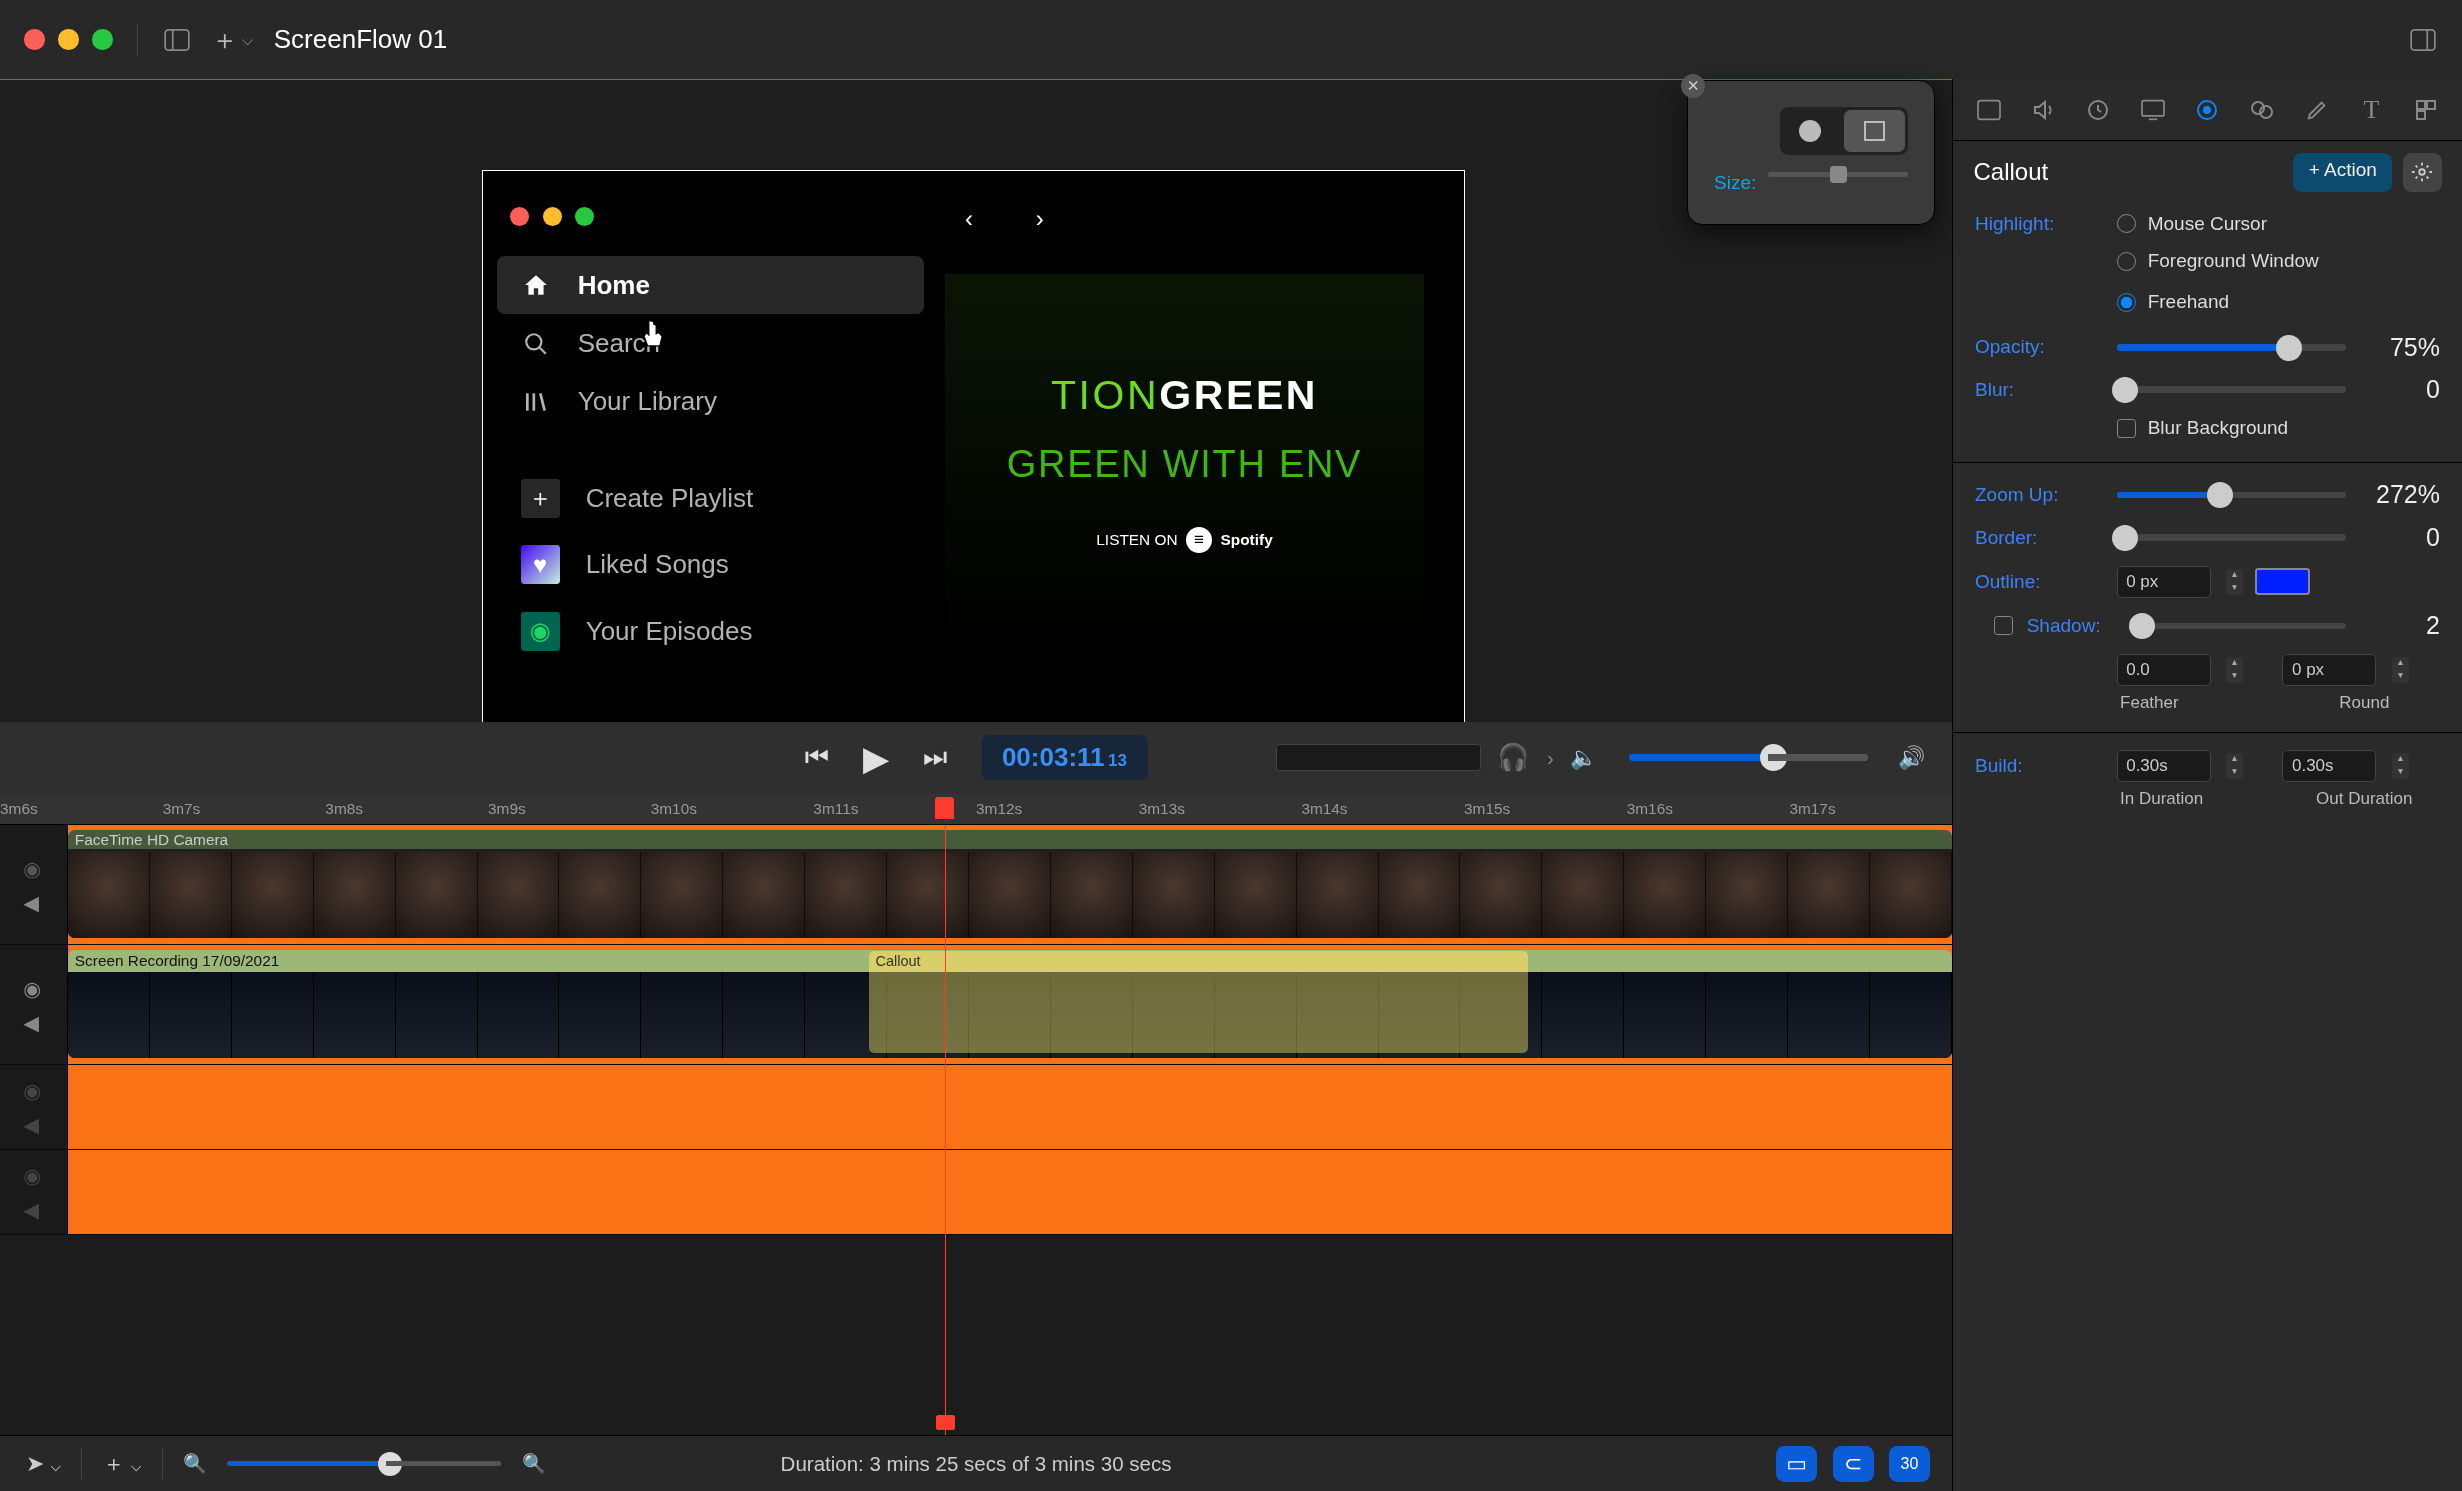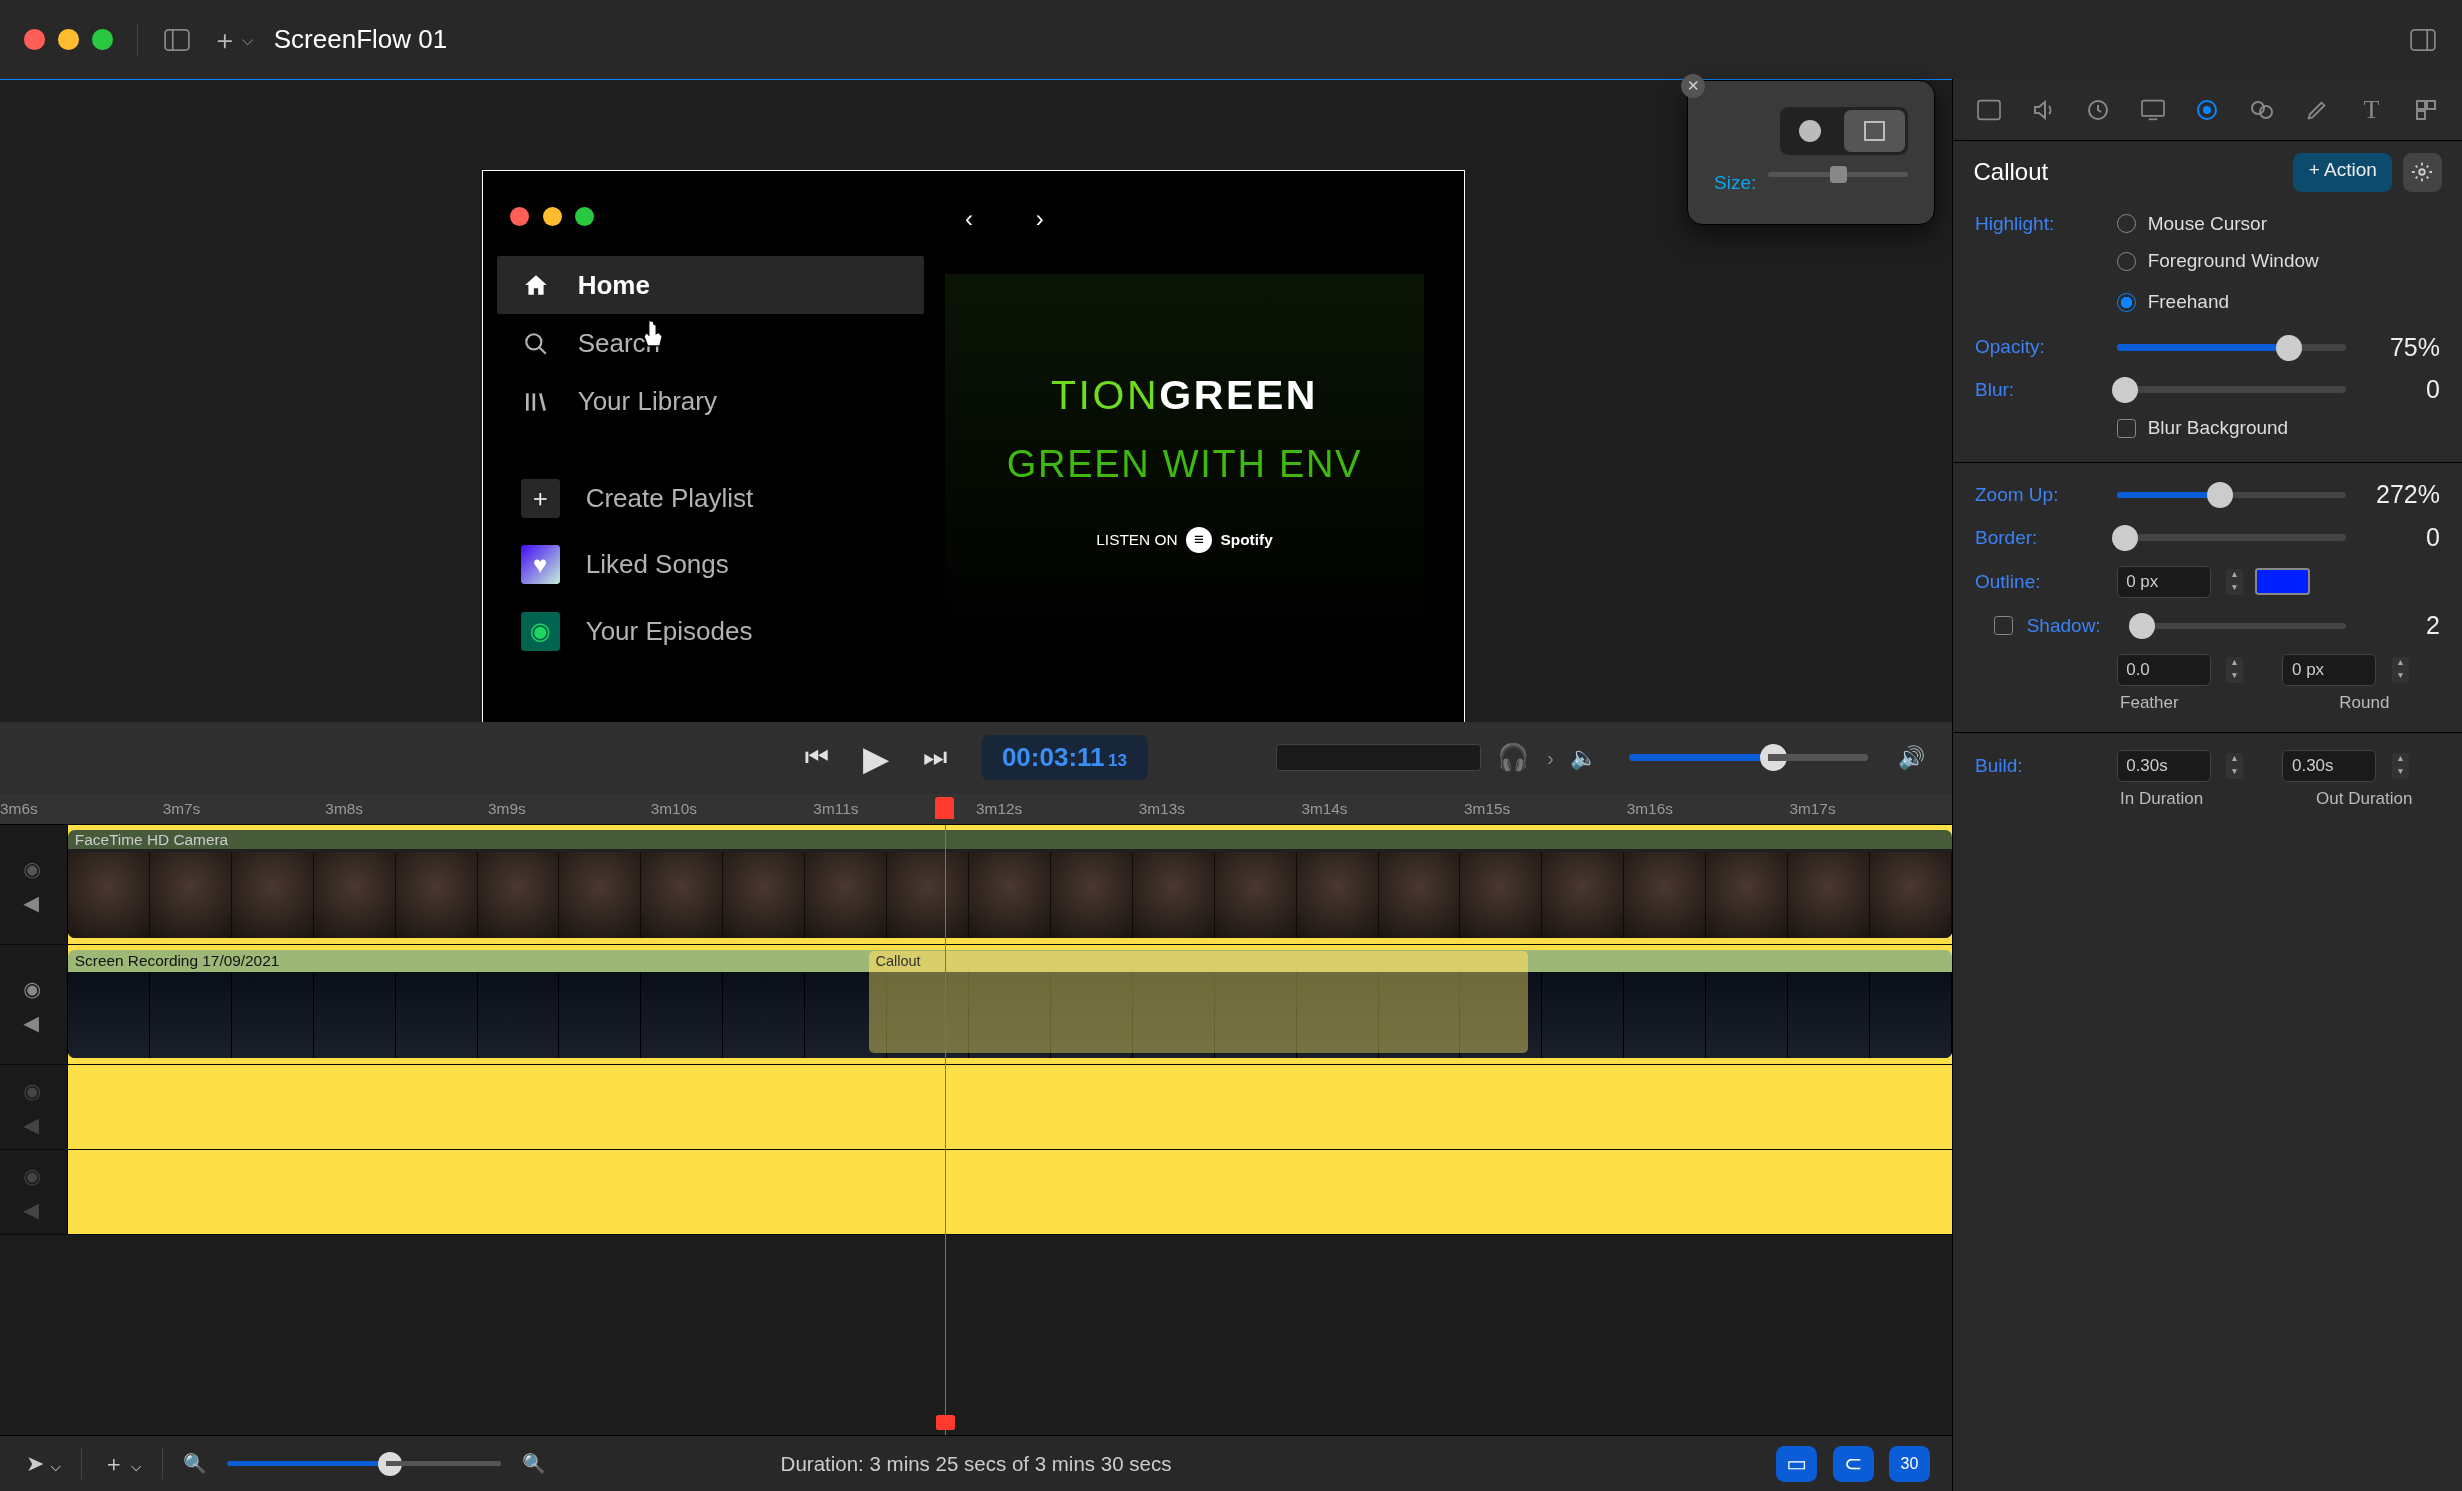--- a/index.html
+++ b/index.html
@@ -19,21 +19,21 @@
 .canvas-col { flex:1; display:flex; flex-direction:column; background:#1e1e1e; min-width:0; }
 .inspector-col { width:510px; background:#2a2a2a; border-left:0.9px solid #000; display:flex; flex-direction:column; }
 
 
 .canvas-zone { flex:1; position:relative; background:#1e1e1e; border-top:1.7px solid #0a84ff; }
 .canvas-frame { position:absolute; left:482px; top:90px; width:983px; height:616px; border:1.7px solid #fff; background:#000; }
 .spotify-win { width:100%; height:100%; background:#000000; position:relative; overflow:hidden; }
 .spotify-traffic { position:absolute; left:27px; top:36px; display:flex; gap:13.7px; }
 .spotify-traffic .tl { width:19px; height:19px; border-radius:50%; }
 .spotify-side { position:absolute; left:13.7px; top:85px; width:427px; }
-.sp-item { display:flex; align-items:center; gap:26px; padding:13.7px 24px; color:#fff; font-size:26px; font-weight:600; border-radius:2px; }
+.sp-item { display:flex; align-items:center; gap:26px; padding:13.7px 24px; color:#fff; font-size:26px; font-weight:600; border-radius:8px; }
 .sp-item.active { background:#282828; }
 .sp-item.dim { color:#b3b3b3; font-weight:500; }
 .sp-icon { width:31px; height:31px; display:flex; align-items:center; justify-content:center; }
 .sp-icon-box { width:39px; height:39px; border-radius:3.4px; display:flex; align-items:center; justify-content:center; font-size:24px; }
 .sp-icon-box.grey{background:#282828;color:#fff;} .sp-icon-box.grad{background:linear-gradient(135deg,#450af5,#c4efd9);color:#fff;} .sp-icon-box.green{background:#006450;color:#1ed760;}
 .sp-content { position:absolute; left:462px; top:24px; right:0; }
 .sp-nav-btn { width:48px; height:48px; border-radius:50%; background:rgba(0,0,0,.7); color:#fff; display:inline-flex; align-items:center; justify-content:center; font-size:24px; margin-right:17px; }
 .sp-album { margin-top:31px; width:479px; height:376px; background:linear-gradient(180deg,#0a1505,#000); display:flex; flex-direction:column; align-items:center; justify-content:center; }
 .sp-album .line1{font-family:Impact,sans-serif;color:#6fdc1f;font-size:41px;letter-spacing:2.6px;}
 .sp-album .line1 b{color:#fff;}
@@ -65,21 +65,21 @@
 
 
 .timeline { flex:1; background:#1c1c1c; display:flex; flex-direction:column; min-height:0; }
 .ruler { height:31px; background:#333; display:flex; font-size:15.4px; color:#999; position:relative; border-bottom:0.9px solid #000; }
 .ruler .tick{flex:1;display:flex;align-items:center;}
 .playhead-marker{position:absolute;top:3.4px;width:19px;height:22px;background:#ff3b30;border-radius:3.4px 3.4px 0 0;left:calc(48.4% - 9.4px);}
 .tracks { flex:1; position:relative; overflow:hidden; }
 .track-row{height:120px;border-bottom:0.9px solid #0a0a0a;position:relative;display:flex;}
 .track-head{width:68px;background:#1a1a1a;border-right:0.9px solid #000;display:flex;flex-direction:column;align-items:center;justify-content:center;gap:13.7px;}
 .track-head svg,.track-head .ico{width:20.5px;height:20.5px;color:#888;}
-.track-body{flex:1;position:relative;background:#fde047;}
+.track-body{flex:1;position:relative;background:#f97316;}
 .clip{position:absolute;top:5.1px;bottom:5.1px;left:0;right:0;border-radius:6.8px;overflow:hidden;}
 .clip-camera{background:linear-gradient(180deg,#475a3a 0,#475a3a 19px,#1f1f1f 19px);}
 .clip-camera .label{position:absolute;left:6.8px;top:1.7px;font-size:15.4px;color:#ccc;}
 .clip-screen{background:linear-gradient(180deg,#9db876 0,#9db876 22px,#13131a 22px);}
 .clip-screen .label{position:absolute;left:6.8px;top:2.6px;font-size:15.4px;color:#111;}
 .thumbs{position:absolute;left:0;right:0;top:22px;bottom:0;display:flex;}
 .thumbs .th{flex:1;border-right:0.9px solid rgba(0,0,0,.6);background:radial-gradient(circle at 50% 40%,#4a3830,#1a1410);}
 .thumbs.screen .th{background:linear-gradient(180deg,#0a0f1a,#1a1f2a);border-right:1.7px solid #000;}
 .callout-clip{position:absolute;top:1.7px;height:20.5px;left:42.5%;width:35%;background:#d8cf6a;border-radius:5.1px 5.1px 0 0;font-size:14.5px;color:#333;padding:1.7px 6.8px;z-index:2;}
 .callout-body{position:absolute;top:22px;bottom:5.1px;left:42.5%;width:35%;background:rgba(230,220,100,.45);z-index:3;border-radius:0 0 5.1px 5.1px;}

